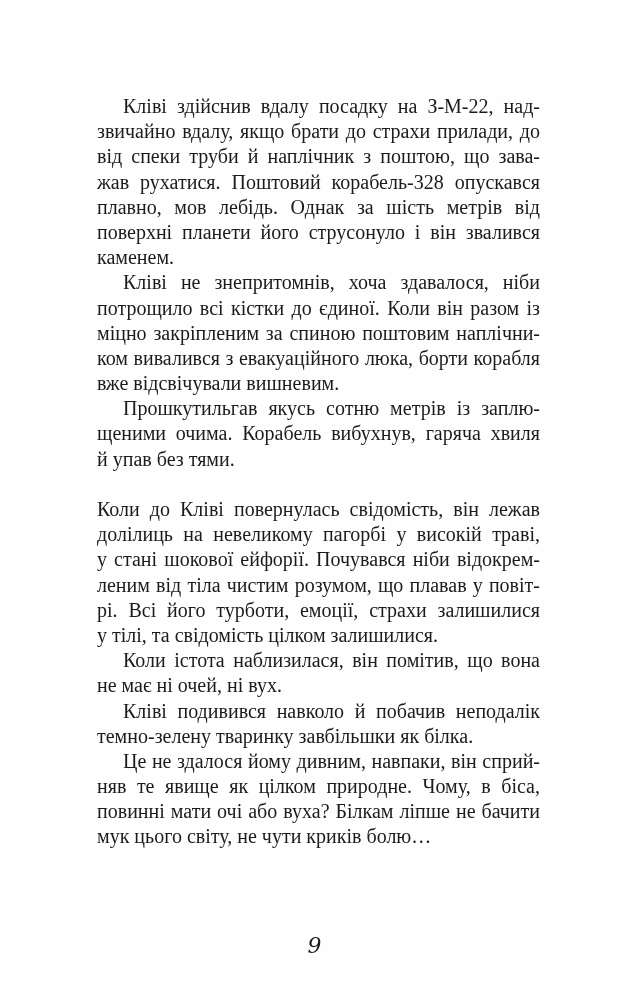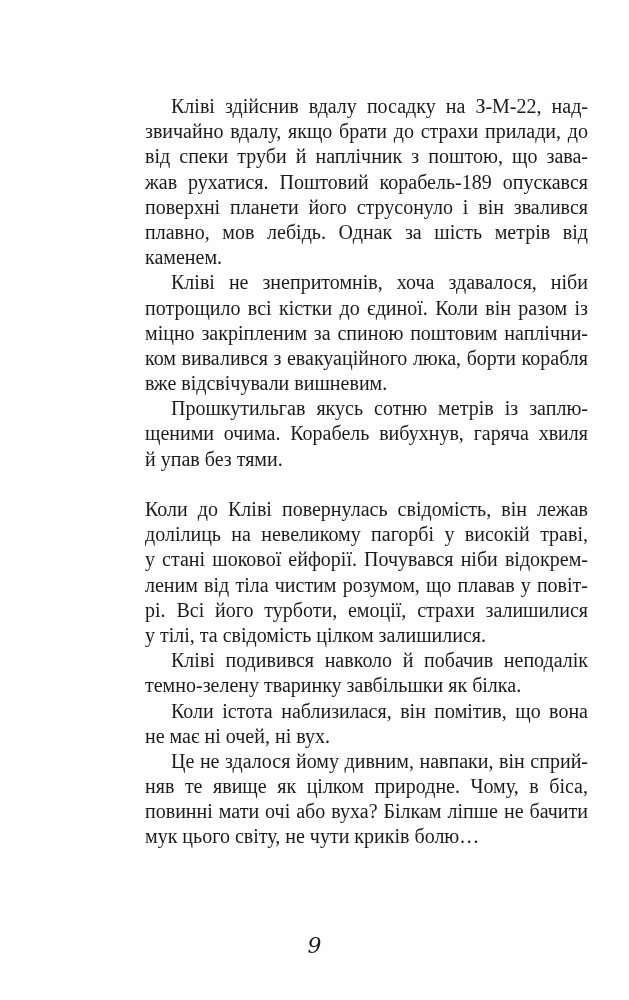--- a/index.html
+++ b/index.html
@@ -14,21 +14,20 @@
     position: absolute;
     inset: 0;
     background: #fefefe;
     color: #1b1b1d;
   }
   .text-block {
     position: absolute;
     left: 97px;
     top: 94px;
     width: 443px;
-    margin-left: 48px;
   }
   .para { }
   .para.section-gap { margin-top: 25.2px; }
   .line {
     font-size: 20px;
     line-height: 25.2px;
     height: 25.2px;
     overflow: hidden;
     text-align: justify;
     text-align-last: justify;
@@ -54,23 +53,23 @@
 </style>
 </head>
 <body>
 
 <div class="book-page">
   <div class="text-block" id="text-block">
       <div class="para">
         <div class="line indent">Кліві здійснив вдалу посадку на З-М-22, над-</div>
         <div class="line">звичайно вдалу, якщо брати до страхи прилади, до</div>
         <div class="line">від спеки труби й наплічник з поштою, що зава-</div>
-        <div class="line">жав рухатися. Поштовий корабель-189 опускався</div>
+        <div class="line">жав рухатися. Поштовий корабель-328 опускався</div>
+        <div class="line">плавно, мов лебідь. Однак за шість метрів від</div>
         <div class="line">поверхні планети його струсонуло і він звалився</div>
-        <div class="line">плавно, мов лебідь. Однак за шість метрів від</div>
         <div class="line last">каменем.</div>
       </div>
       <div class="para">
         <div class="line indent">Кліві не знепритомнів, хоча здавалося, ніби йому</div>
         <div class="line">потрощило всі кістки до єдиної. Коли він разом із</div>
         <div class="line">міцно закріпленим за спиною поштовим наплічни-</div>
         <div class="line">ком вивалився з евакуаційного люка, борти корабля</div>
         <div class="line last">вже відсвічували вишневим.</div>
       </div>
       <div class="para">
@@ -80,26 +79,26 @@
       </div>
       <div class="para section-gap">
         <div class="line">Коли до Кліві повернулась свідомість, він лежав</div>
         <div class="line">долілиць на невеликому пагорбі у високій траві,</div>
         <div class="line">у стані шокової ейфорії. Почувався ніби відокрем-</div>
         <div class="line">леним від тіла чистим розумом, що плавав у повіт-</div>
         <div class="line">рі. Всі його турботи, емоції, страхи залишилися</div>
         <div class="line last">у тілі, та свідомість цілком залишилися.</div>
       </div>
       <div class="para">
+        <div class="line indent">Коли істота наблизилася, він помітив, що вона</div>
+        <div class="line last">не має ні очей, ні вух.</div>
+      </div>
+      <div class="para">
         <div class="line indent">Кліві подивився навколо й побачив неподалік</div>
         <div class="line last">темно-зелену тваринку завбільшки як білка.</div>
-      </div>
-      <div class="para">
-        <div class="line indent">Коли істота наблизилася, він помітив, що вона</div>
-        <div class="line last">не має ні очей, ні вух.</div>
       </div>
       <div class="para">
         <div class="line indent">Це не здалося йому дивним, навпаки, він сприй-</div>
         <div class="line">няв те явище як цілком природне. Чому, в біса, білки</div>
         <div class="line">повинні мати очі або вуха? Білкам ліпше не бачити</div>
         <div class="line last">мук цього світу, не чути криків болю…</div>
       </div>
     </div>
   <div class="folio">9</div>
 </div>

